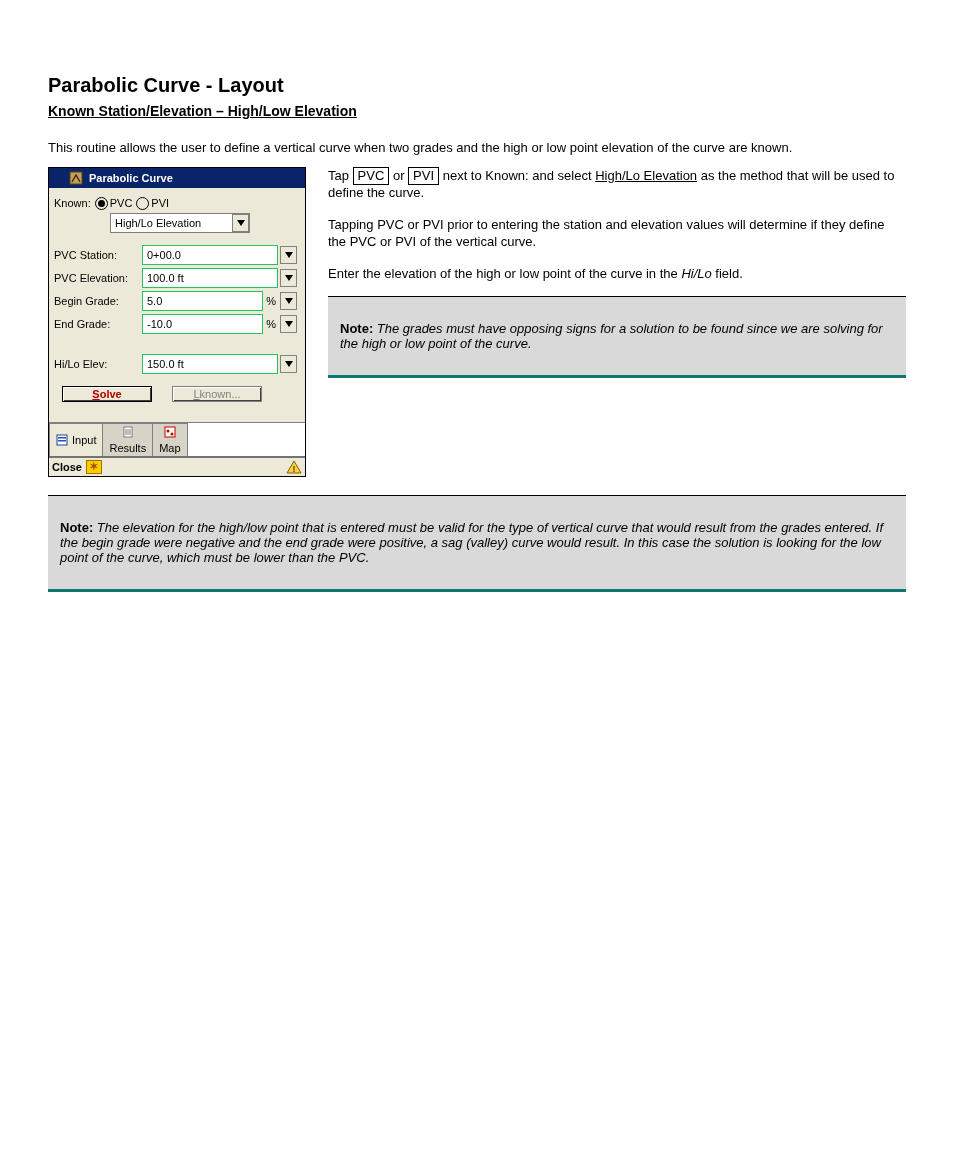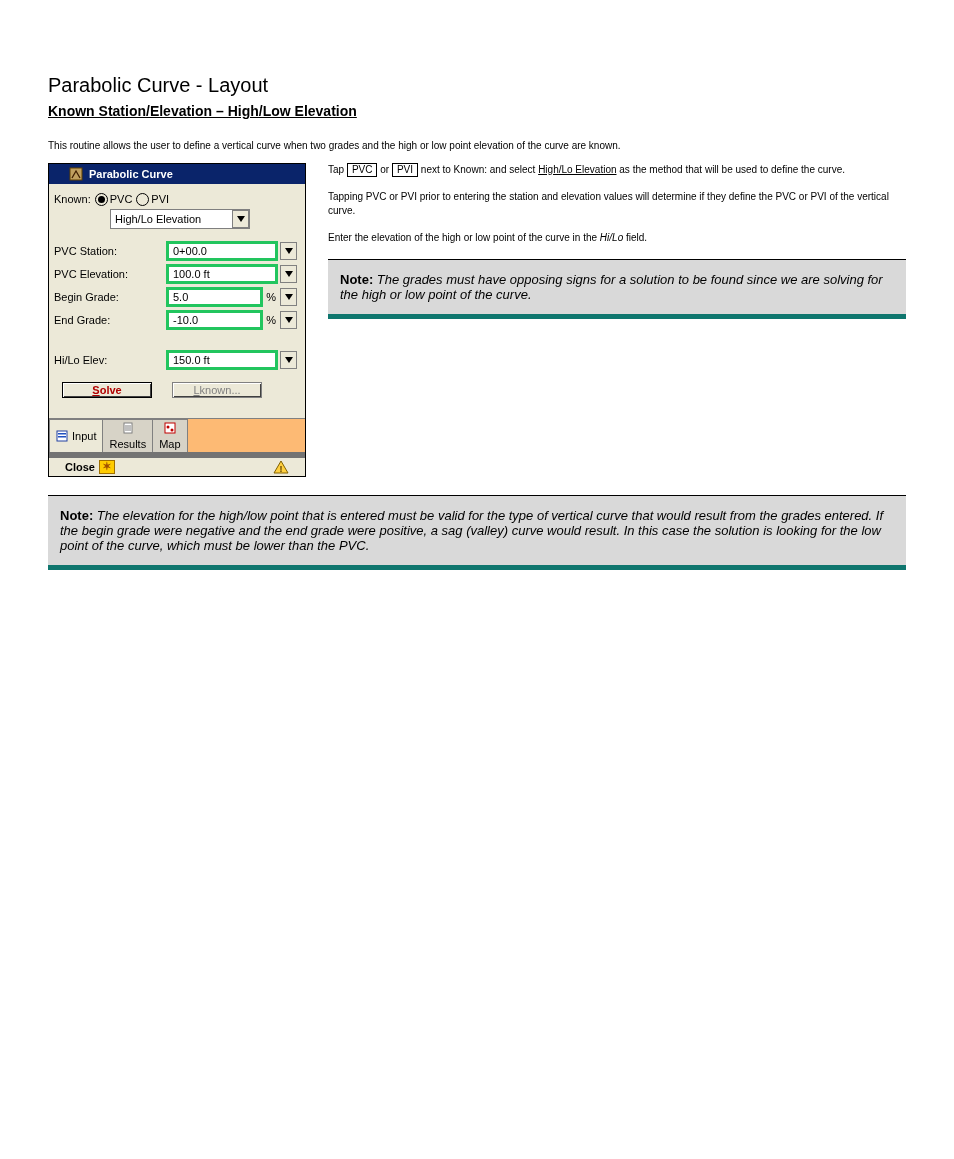--- a/index.html
+++ b/index.html
@@ -7,23 +7,23 @@
     margin: 0;
     padding: 0;
     font-family: Arial, Helvetica, sans-serif;
     font-size: 13px;
     color: #000;
     background: #fff;
     width: 954px;
   }
   .page { padding: 40px 48px 60px 48px; }
 
-  .heading { font-size: 20px; font-weight: normal; margin: 34px 0 6px 0; }
+  .heading { font-size: 20px; font-weight: bold; margin: 34px 0 6px 0; }
   .subhead { font-size: 14px; font-weight: bold; text-decoration: underline; margin: 0 0 20px 0; }
-  .para { font-size: 10px; margin: 6px 0 10px 0; line-height: 1.35; }
+  .para { font-size: 13px; margin: 6px 0 10px 0; line-height: 1.35; }
 
   .boxed { border: 1px solid #000; padding: 0 4px 1px 4px; }
   .ul { text-decoration: underline; }
 
   .body-block { overflow: hidden; }
   .screenshot {
     float: left;
     width: 258px;
     border: 1px solid #000;
     background: #ece9d8;
@@ -36,83 +36,83 @@
     color: #fff;
     font-weight: bold;
     padding: 3px 20px;
     display: flex;
     align-items: center;
     gap: 6px;
   }
   .titlebar svg { flex: 0 0 auto; }
   .form { background: #ece9d8; padding: 6px 8px 10px 5px; }
   .row { display: flex; align-items: center; margin: 3px 0; }
-  .row .lbl { width: 112px; }
+  .row .lbl { width: 88px; }
   .radio {
     width: 13px; height: 13px; border: 1px solid #000; border-radius: 50%;
     display: inline-block; vertical-align: middle; margin: 0 2px 0 4px; position: relative;
   }
   .radio.selected::after {
     content: ""; position: absolute; top: 2px; left: 2px; width: 7px; height: 7px;
     background: #000; border-radius: 50%;
   }
   .selectbox {
     background: #fff; border: 1px solid #7f7f7f; height: 20px; width: 140px;
     display: flex; align-items: center; justify-content: space-between; padding: 0 0 0 4px;
   }
   .selectbox .arrow, .dropbtn {
     width: 17px; height: 18px; background: #ece9d8; border: 1px solid #808080;
     display: flex; align-items: center; justify-content: center;
   }
   .inputcell {
-    background: #fff; border: 3px solid #22c55e; height: 20px; flex: 1;
+    background: #fff; border: 1px solid #22c55e; height: 20px; flex: 1;
     padding: 0 4px; display: flex; align-items: center;
   }
   .unit { margin: 0 2px 0 3px; }
   .dropbtn { margin-left: 2px; }
   .tri { border-left: 4px solid transparent; border-right: 4px solid transparent; border-top: 6px solid #000; }
 
   .solverow { display: flex; gap: 20px; margin-top: 12px; justify-content: flex-start; padding-left: 8px; }
   .btn {
     border: 1px solid #808080; background: #ece9d8; padding: 1px 0; width: 90px; text-align: center;
     box-shadow: inset 1px 1px 0 #fff, inset -1px -1px 0 #404040;
   }
   .btn.solve { color: #b00000; font-weight: bold; border-color:#000; }
   .btn.disabled { color: #808080; }
   .btn .mn { text-decoration: underline; }
 
   .tabs {
-    display: flex; background: #fdba74; border-top: 1px solid #808080; margin-top: 10px;
+    display: flex; background: #ffffff; border-top: 1px solid #808080; margin-top: 10px;
     font-size: 11px;
   }
   .tab {
     display: flex; align-items: center; gap: 4px;
     border: 1px solid #808080; border-bottom: none;
     padding: 2px 6px; background: #ece9d8; margin-right: -1px;
   }
   .tab.inactive { background: #d7d3c7; flex-direction: column; }
   .tab svg { display: block; }
 
   .closebar {
     display: flex; align-items: center; justify-content: space-between;
-    background: #ece9d8; padding: 2px 16px; border-top: 6px solid #737373;
+    background: #ece9d8; padding: 2px 3px; border-top: 2px solid #737373;
   }
   .closebar .left { display: flex; align-items: center; gap: 4px; font-weight: bold; }
   .star {
     width: 16px; height: 14px; background: #ffcc00; border:1px solid #a07000;
     display:flex; align-items:center; justify-content:center; font-size:11px; color:#a05000;
   }
   .warn svg { display: block; }
 
   .right-col { overflow: hidden; }
   .right-col p { margin: 0 0 14px 0; }
 
   .noteblock {
-    background: #d9d9d9; border-top: 1px solid #000; border-bottom: 5px solid #0f766e;
-    padding: 12px 12px; margin: 6px 0 14px 0; font-style: italic;
+    background: #d9d9d9; border-top: 1px solid #000; border-bottom: 3px solid #0f766e;
+    padding: 24px 12px; margin: 6px 0 14px 0; font-style: italic;
     clear: none; overflow: hidden;
   }
   .noteblock .nb { font-weight: bold; font-style: normal; }
 </style>
 </head>
 <body>
 
 <div class="page">
   <div class="heading">Parabolic Curve - Layout</div>
   <div class="subhead">Known Station/Elevation – High/Low Elevation</div>

